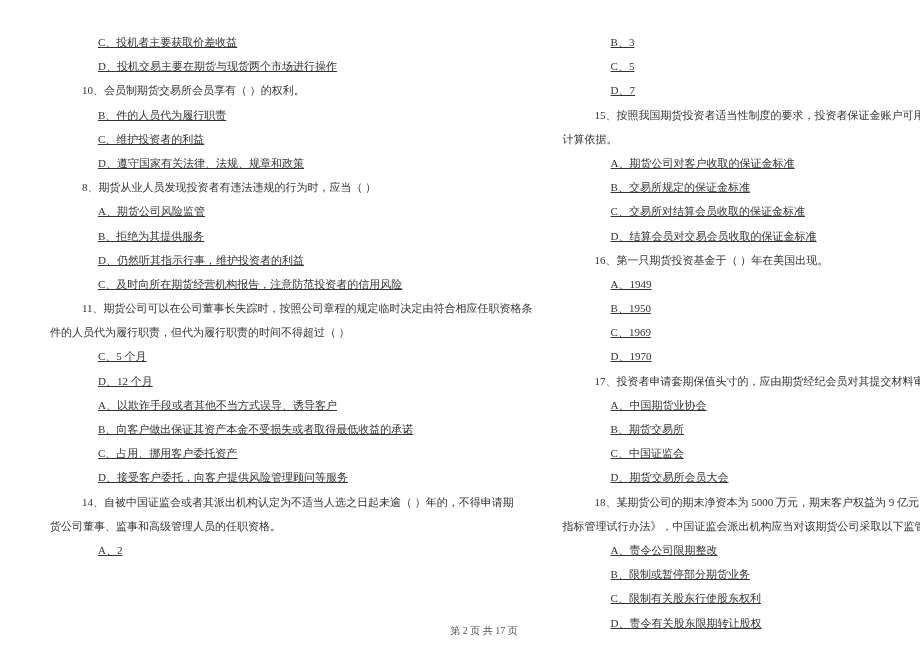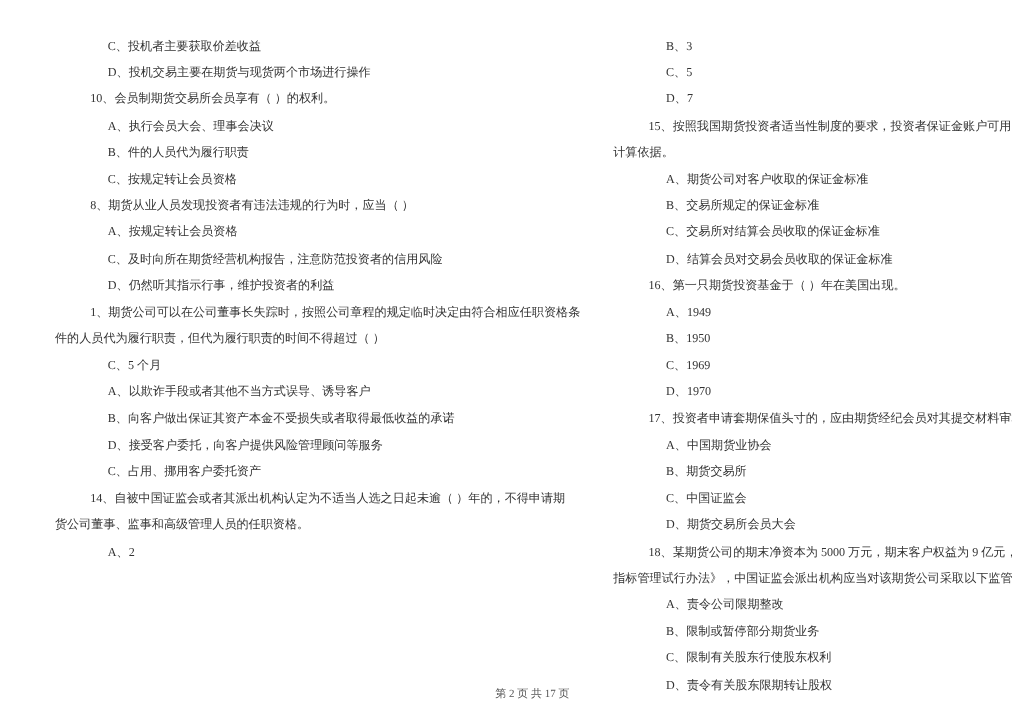--- a/index.html
+++ b/index.html
@@ -18,55 +18,57 @@
       gap: 30px;
     }
     .column {
       flex: 1;
       line-height: 2.2;
     }
     .line {
       white-space: nowrap;
     }
     .indent-1 { padding-left: 32px; }
-    .indent-2 { padding-left: 48px; }
+    .indent-2 { padding-left: 48px; text-decoration: underline; }
     .q-line { padding-left: 0; }
     .footer {
       position: absolute;
       bottom: 12px;
       left: 0;
       right: 0;
       text-align: center;
       font-size: 10px;
       color: #555;
       padding-left: 48px;
     }
   </style>
 </head>
 <body>
 
 <div class="columns">
   <div class="column" id="left-col">
       <div class="line indent-2">C、投机者主要获取价差收益</div>
       <div class="line indent-2">D、投机交易主要在期货与现货两个市场进行操作</div>
       <div class="line indent-1">10、会员制期货交易所会员享有（    ）的权利。</div>
-      <div class="line indent-2">A、执行会员大会、理事会决议</div>
       <div class="line indent-2">B、件的人员代为履行职责</div>
-      <div class="line indent-2">C、按规定转让会员资格</div>
+      <div class="line indent-2">C、维护投资者的利益</div>
+      <div class="line indent-2">D、遵守国家有关法律、法规、规章和政策</div>
       <div class="line indent-1">8、期货从业人员发现投资者有违法违规的行为时，应当（    ）</div>
-      <div class="line indent-2">A、按规定转让会员资格</div>
+      <div class="line indent-2">A、期货公司风险监管</div>
+      <div class="line indent-2">B、拒绝为其提供服务</div>
+      <div class="line indent-2">D、仍然听其指示行事，维护投资者的利益</div>
       <div class="line indent-2">C、及时向所在期货经营机构报告，注意防范投资者的信用风险</div>
-      <div class="line indent-2">D、仍然听其指示行事，维护投资者的利益</div>
-      <div class="line indent-1">1、期货公司可以在公司董事长失踪时，按照公司章程的规定临时决定由符合相应任职资格条</div>
+      <div class="line indent-1">11、期货公司可以在公司董事长失踪时，按照公司章程的规定临时决定由符合相应任职资格条</div>
       <div class="line q-line">件的人员代为履行职责，但代为履行职责的时间不得超过（    ）</div>
       <div class="line indent-2">C、5 个月</div>
+      <div class="line indent-2">D、12 个月</div>
       <div class="line indent-2">A、以欺诈手段或者其他不当方式误导、诱导客户</div>
       <div class="line indent-2">B、向客户做出保证其资产本金不受损失或者取得最低收益的承诺</div>
+      <div class="line indent-2">C、占用、挪用客户委托资产</div>
       <div class="line indent-2">D、接受客户委托，向客户提供风险管理顾问等服务</div>
-      <div class="line indent-2">C、占用、挪用客户委托资产</div>
       <div class="line indent-1">14、自被中国证监会或者其派出机构认定为不适当人选之日起未逾（    ）年的，不得申请期</div>
       <div class="line q-line">货公司董事、监事和高级管理人员的任职资格。</div>
       <div class="line indent-2">A、2</div>
     </div>
   <div class="column" id="right-col">
       <div class="line indent-2">B、3</div>
       <div class="line indent-2">C、5</div>
       <div class="line indent-2">D、7</div>
       <div class="line indent-1">15、按照我国期货投资者适当性制度的要求，投资者保证金账户可用资金余额以（    ）作为</div>
       <div class="line q-line">计算依据。</div>

